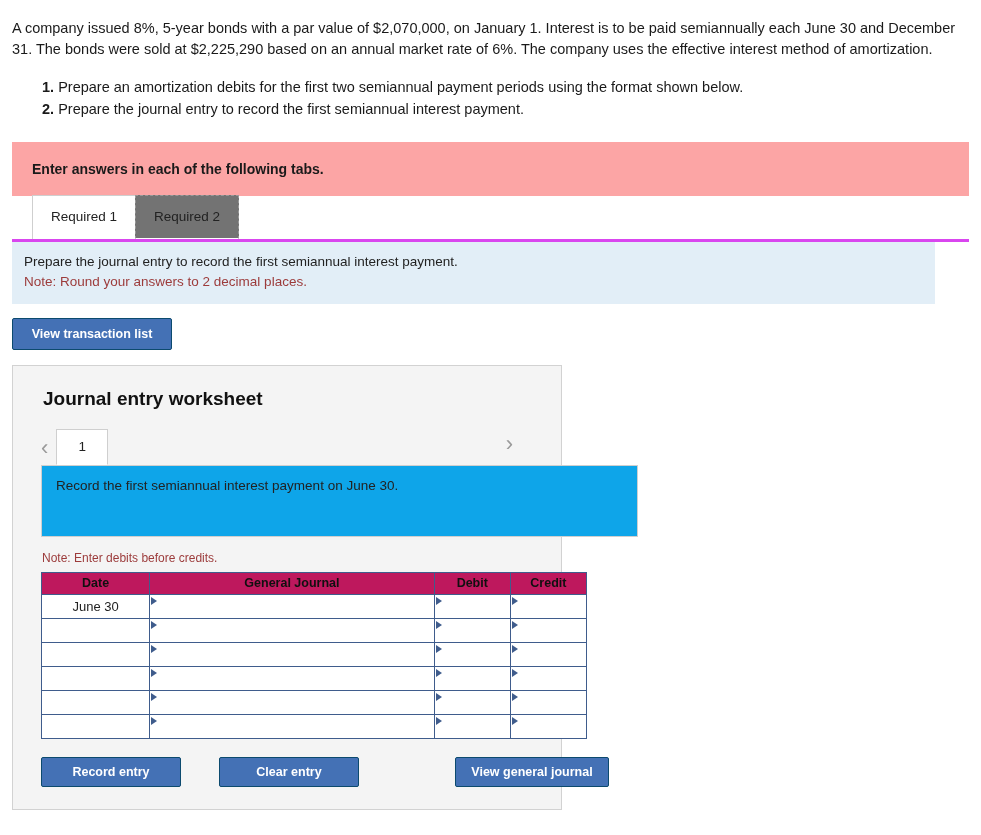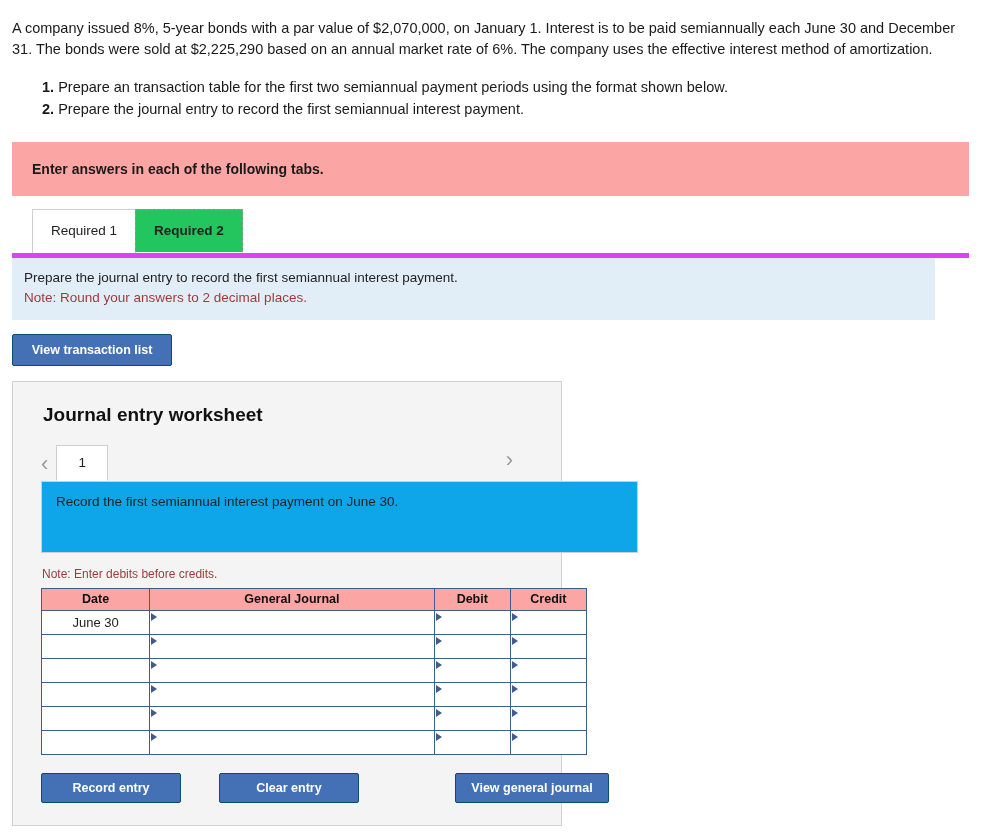--- a/index.html
+++ b/index.html
@@ -35,46 +35,46 @@
     height: 54px;
     display: flex;
     align-items: center;
     padding-left: 20px;
     font-weight: bold;
     font-size: 14px;
     color: #1a1a1a;
   }
 
   .tabstrip {
-    margin: 16px 12px 0 12px;
+    margin: 0 12px 0 12px;
     display: flex;
     align-items: flex-end;
-    border-bottom: 5px solid #d946ef;
+    border-bottom: 3px solid #d946ef;
     height: 46px;
     position: relative;
     padding-left: 20px;
   }
   .tab {
     font-size: 13.5px;
     padding: 11px 18px 11px 18px;
     background: #fff;
     border: 1px solid #cfcfcf;
     border-bottom: none;
     color: #222;
     margin-right: -1px;
     line-height: 1.1;
     height: 44px;
     display: flex;
     align-items: center;
   }
   .tab.active {
     border: 1px dashed #9a9a9a;
     border-bottom: 1px solid #fff;
-    font-weight: bold;
-    background: #22c55e;
+    font-weight: normal;
+    background: #737373;
     position: relative;
     z-index: 3;
   }
 
   .instruction-box {
     margin: 0 12px 0 12px;
     background: #e2eef7;
     padding: 10px 12px 11px 12px;
     font-size: 13.5px;
     line-height: 1.5;
@@ -164,21 +164,21 @@
     font-size: 12px;
     color: #9c3b3b;
   }
 
   table.journal {
     border-collapse: collapse;
     width: 546px;
     table-layout: fixed;
   }
   table.journal th {
-    background: #fca5a5;
+    background: #be185d;
     border: 1px solid #3f5c8c;
     color: #101010;
     font-size: 12.5px;
     font-weight: bold;
     height: 22px;
     padding: 0;
     text-align: center;
   }
   table.journal td {
     border: 1px solid #3f5c8c;
@@ -215,21 +215,21 @@
 </head>
 <body>
 
 <div class="page">
 
   <div class="problem">
     <p>A company issued 8%, 5-year bonds with a par value of $2,070,000, on January 1. Interest is to be paid semiannually each June 30 and December 31. The bonds were sold at $2,225,290 based on an annual market rate of 6%. The company uses the effective interest method of amortization.</p>
     <ul class="reqs">
       <li>
         <span class="num">1.</span>
-        <span>Prepare an transaction table for the first two semiannual payment periods using the format shown below.</span>
+        <span>Prepare an amortization debits for the first two semiannual payment periods using the format shown below.</span>
       </li>
       <li>
         <span class="num">2.</span>
         <span>Prepare the journal entry to record the first semiannual interest payment.</span>
       </li>
     </ul>
   </div>
 
   <div class="tabs-banner">Enter answers in each of the following tabs.</div>
 

